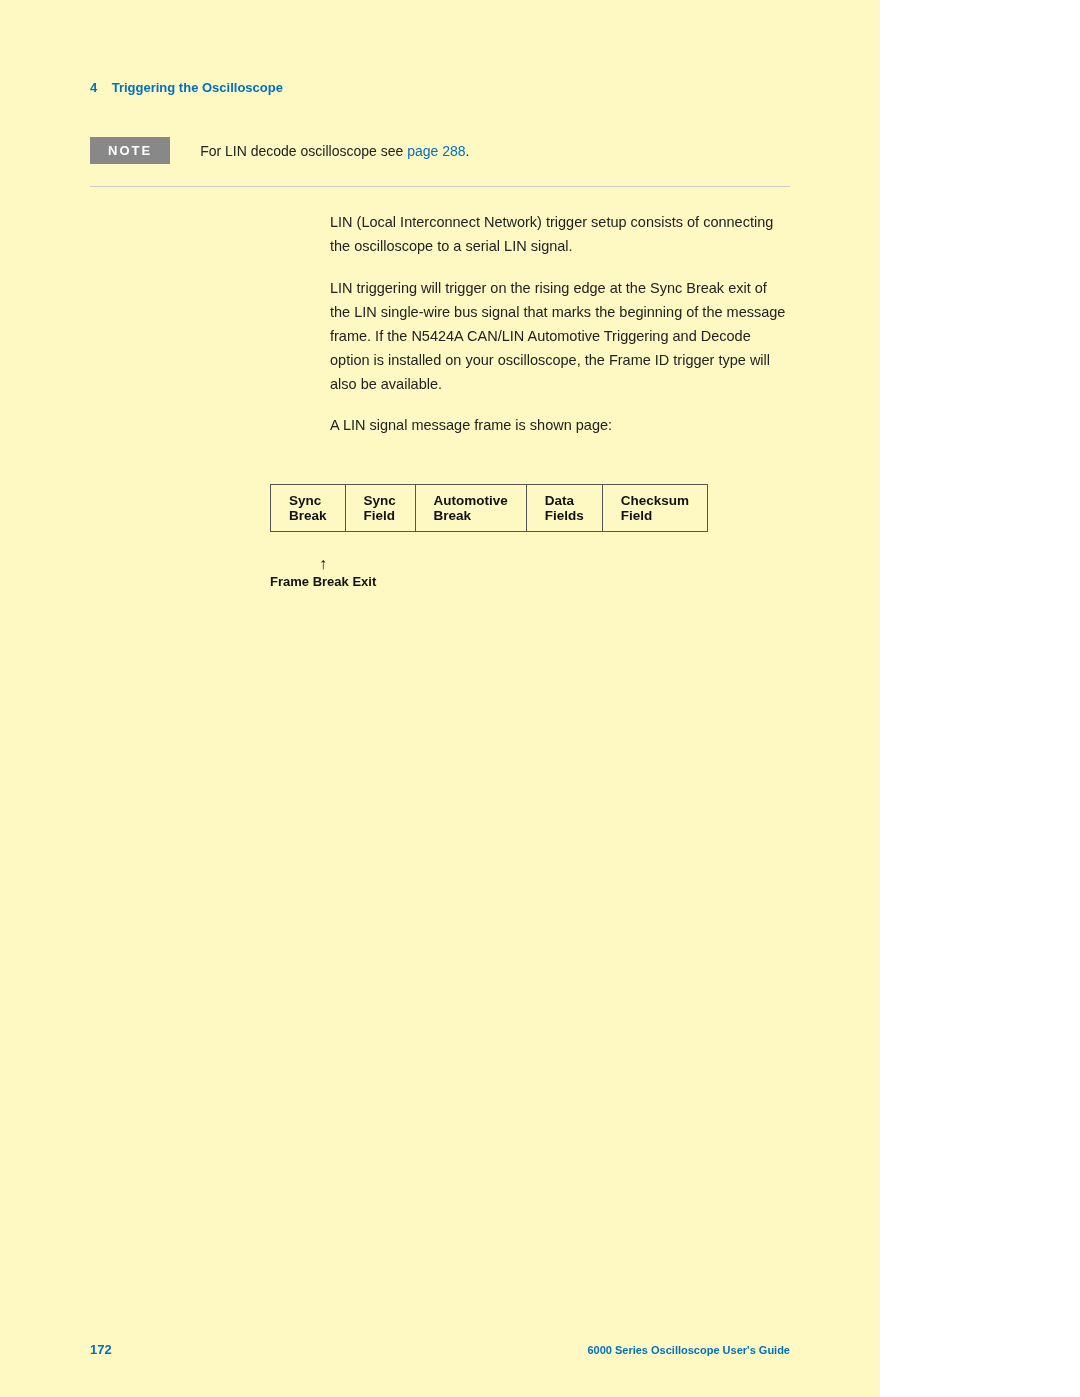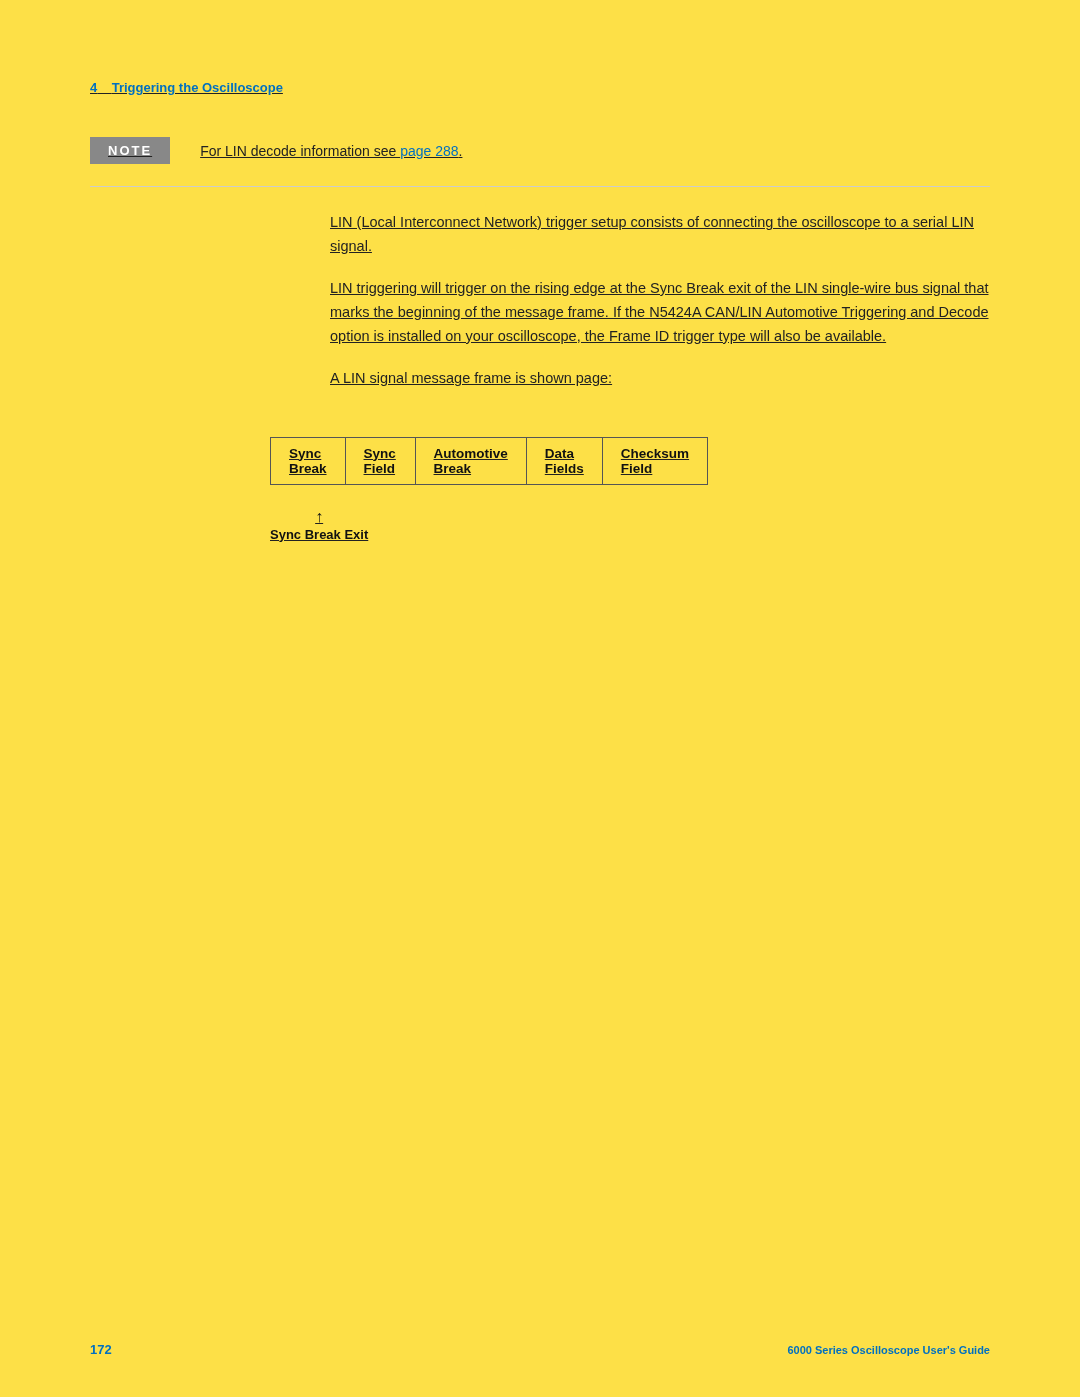--- a/index.html
+++ b/index.html
@@ -11,26 +11,25 @@
     body {
       background: #ffffff;
       font-family: Arial, Helvetica, sans-serif;
       width: 1080px;
       min-height: 1397px;
       position: relative;
       color: #222222;
     }
 
     .page-container {
-      width: 1080px;
+      width: 880px;
       min-height: 1397px;
-      background: #fde047;
+      background: #fef9c3;
       position: relative;
       padding: 0;
-      text-decoration: underline;
     }
 
     
     .header-section {
       padding: 80px 90px 20px 90px;
     }
 
     .breadcrumb {
       color: #0070c0;
       font-size: 13px;
@@ -188,21 +187,21 @@
     <div class="breadcrumb">
       <span class="breadcrumb-number">4</span>&nbsp;&nbsp;&nbsp;
       <span>Triggering the Oscilloscope</span>
     </div>
   </div>
 
 
   <div class="note-section">
     <div class="note-badge">NOTE</div>
     <div class="note-text">
-      <span>For LIN decode information see </span><a class="note-link" href="#">page 288</a><span>.</span>
+      <span>For LIN decode oscilloscope see </span><a class="note-link" href="#">page 288</a><span>.</span>
     </div>
   </div>
 
   <hr class="section-rule">
 
   <div class="content-section">
     <p class="content-para">LIN (Local Interconnect Network) trigger setup consists of connecting the oscilloscope to a serial LIN signal.</p>
     <p class="content-para">LIN triggering will trigger on the rising edge at the Sync Break exit of the LIN single-wire bus signal that marks the beginning of the message frame. If the N5424A CAN/LIN Automotive Triggering and Decode option is installed on your oscilloscope, the Frame ID trigger type will also be available.</p>
     <p class="content-para-last">A LIN signal message frame is shown page:</p>
   </div>
@@ -232,21 +231,21 @@
           <span>Field</span>
         </td>
       </tr>
     </tbody>
       </table>
   </div>
 
   <div class="sync-break-exit-row">
     <div class="sync-break-exit-label">
       <span class="arrow-up">↑</span>
-      <span>Sync Break Exit</span>
+      <span>Frame Break Exit</span>
     </div>
   </div>
 
   <div class="footer">
     <span class="footer-page-num">172</span>
     <span class="footer-guide-title">6000 Series Oscilloscope User's Guide</span>
   </div>
 
 </div>
 

